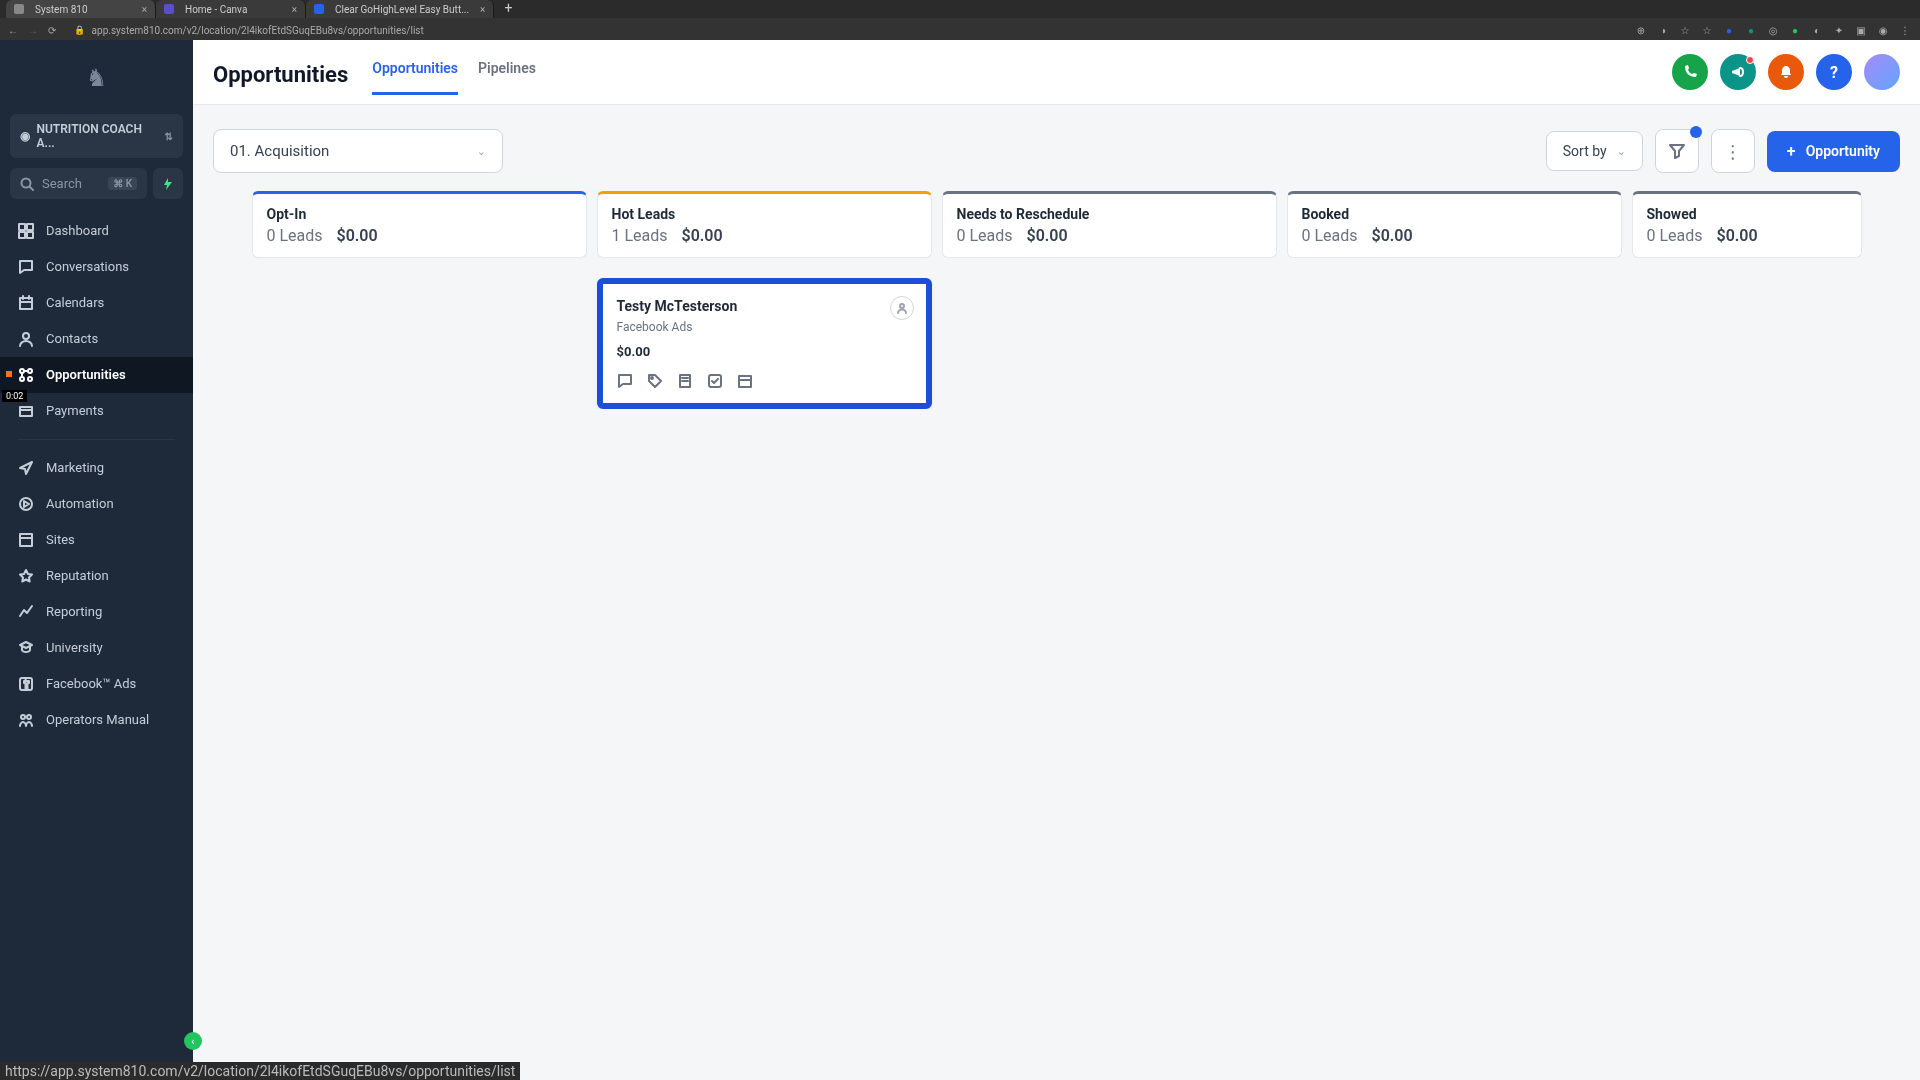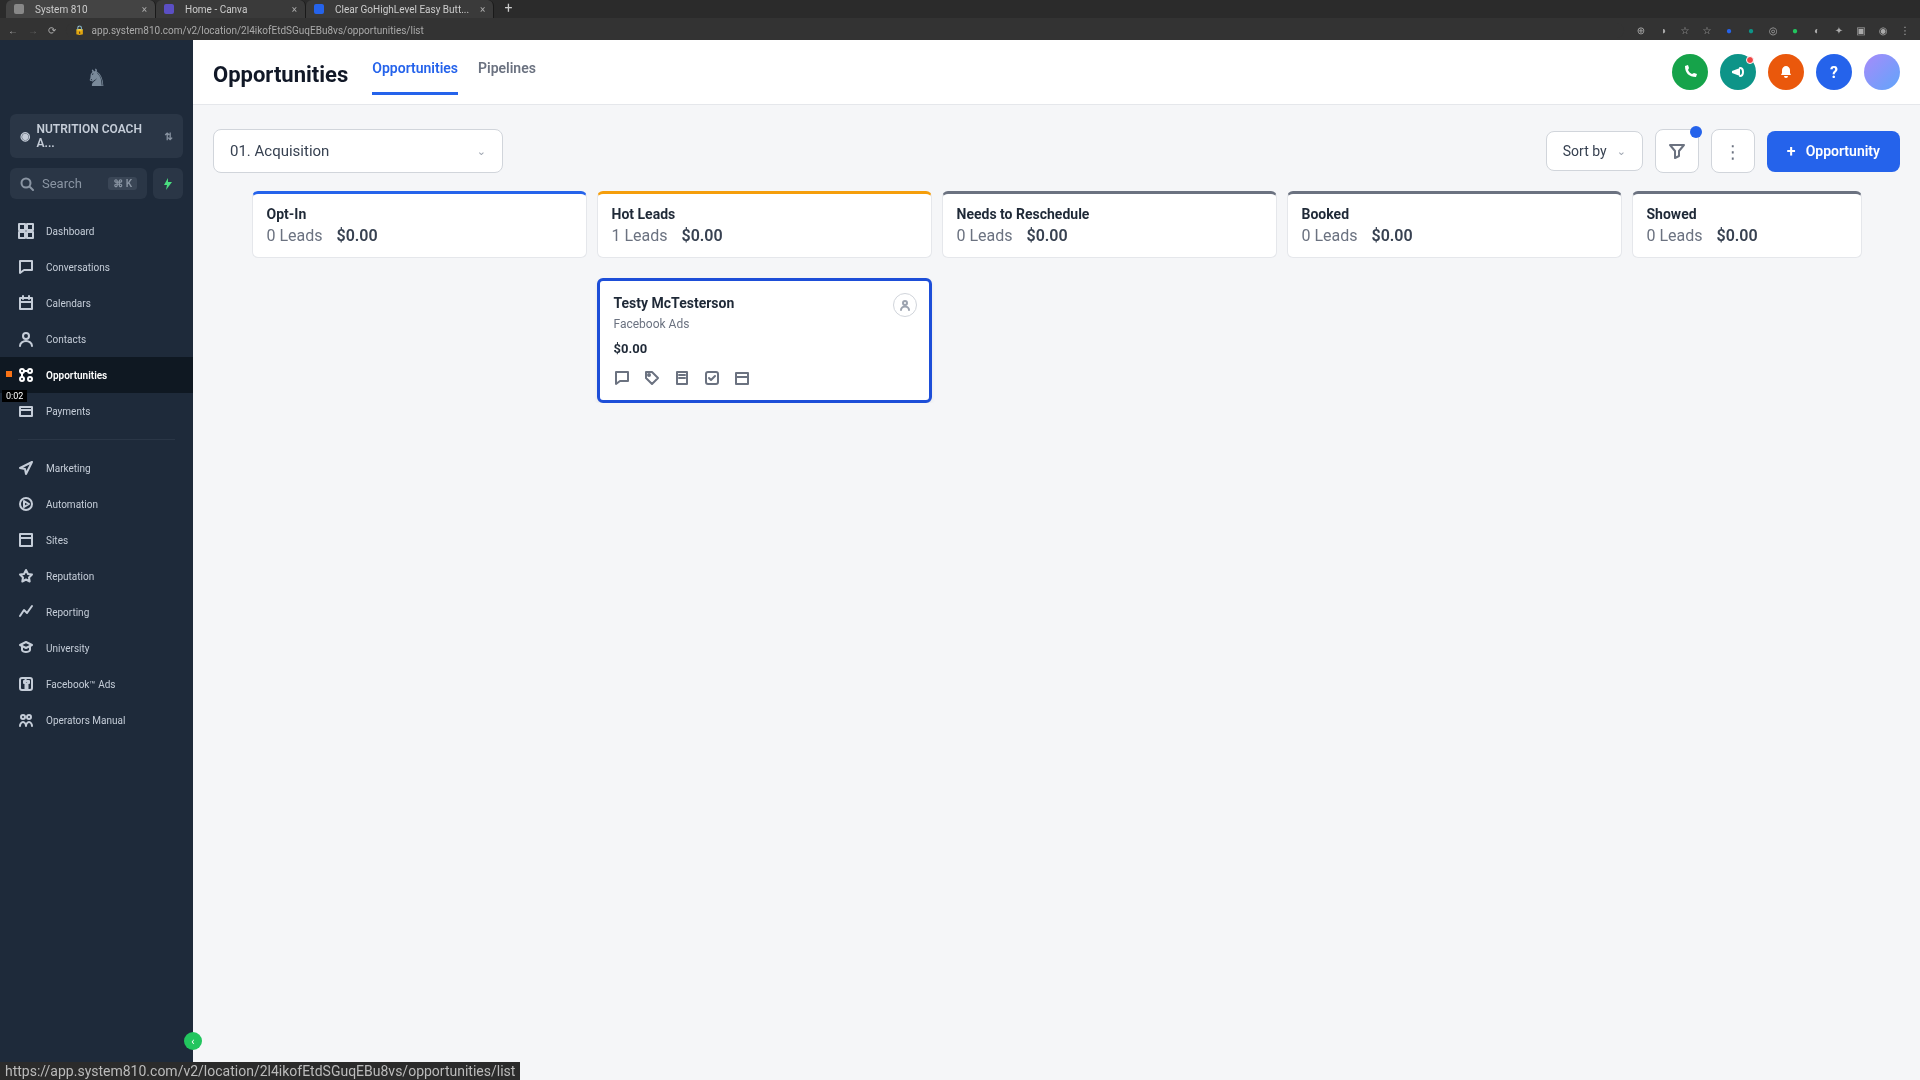--- a/index.html
+++ b/index.html
@@ -32,21 +32,21 @@
 
 .location-selector { margin: 0 10px 10px; background: #2a3646; border-radius: 6px; padding: 8px 10px; display: flex; align-items: center; gap: 6px; font-size: 12px; font-weight: 600; cursor: pointer; position: relative; }
 .location-selector .chevrons { margin-left: auto; font-size: 10px; color: #8a95a3; }
 
 .search-row { display: flex; gap: 6px; margin: 0 10px 14px; }
 .search-box { flex: 1; background: #2a3646; border-radius: 6px; padding: 8px 10px; display: flex; align-items: center; gap: 8px; font-size: 13px; color: #8a95a3; }
 .search-box .kbd { margin-left: auto; background: #3a4656; padding: 1px 5px; border-radius: 3px; font-size: 10px; font-weight: 600; }
 .bolt-btn { width: 30px; background: #2a3646; border-radius: 6px; display: flex; align-items: center; justify-content: center; color: #4ade80; cursor: pointer; }
 
 .nav-items { display: flex; flex-direction: column; }
-.nav-item { display: flex; align-items: center; gap: 12px; padding: 10px 18px; font-size: 10px; cursor: pointer; color: #c5cdd8; position: relative; }
+.nav-item { display: flex; align-items: flex-start; gap: 12px; padding: 10px 18px; font-size: 13px; cursor: pointer; color: #c5cdd8; position: relative; }
 .nav-item.active { background: #0f1822; color: #fff; font-weight: 600; }
 .nav-item.active::before { content: ''; position: absolute; left: 6px; top: 14px; width: 6px; height: 6px; background: #f97316; }
 .nav-item svg, .nav-item .nav-icon { width: 16px; height: 16px; flex-shrink: 0; }
 .nav-divider { height: 1px; background: #2a3646; margin: 10px 18px; }
 
 .sidebar-bottom { margin-top: auto; padding-bottom: 14px; }
 .settings-item { display: flex; align-items: center; gap: 12px; padding: 10px 18px; font-size: 13px; cursor: pointer; }
 
 .collapse-btn { position: absolute; right: -9px; bottom: 30px; width: 18px; height: 18px; background: #22c55e; border-radius: 50%; display: flex; align-items: center; justify-content: center; color: #fff; font-size: 11px; cursor: pointer; }
 
@@ -83,21 +83,21 @@
 .column { min-width: 335px; }
 .column-header { background: #fff; border: 1px solid #e5e7eb; border-top: 3px solid #2563eb; border-radius: 6px; padding: 12px 14px; }
 .column:nth-child(2) .column-header { border-top-color: #f59e0b; }
 .column:nth-child(3) .column-header { border-top-color: #6b7280; }
 .column:nth-child(4) .column-header { border-top-color: #6b7280; }
 .column:nth-child(5) .column-header { border-top-color: #6b7280; }
 .column-title { font-size: 14px; font-weight: 700; color: #1f2937; margin-bottom: 4px; }
 .column-meta { font-size: 16px; color: #6b7280; }
 .column-meta .amount { margin-left: 10px; font-weight: 600; color: #374151; }
 
-.card { background: #fff; border: 3px solid #1d4ed8; border-radius: 6px; padding: 14px; margin-top: 20px; box-shadow: 0 2px 4px rgba(0,0,0,0.06); position: relative; }
+.card { background: #fff; border: 6px solid #1d4ed8; border-radius: 6px; padding: 14px; margin-top: 20px; box-shadow: 0 2px 4px rgba(0,0,0,0.06); position: relative; }
 .card-name { font-size: 14px; font-weight: 700; color: #1f2937; margin-bottom: 6px; }
 .card-source { font-size: 12px; color: #6b7280; margin-bottom: 10px; }
 .card-value { font-size: 13px; font-weight: 700; color: #1f2937; margin-bottom: 14px; }
 .card-icons { display: flex; gap: 14px; color: #6b7280; }
 .card-icons .ci { width: 16px; height: 16px; cursor: pointer; }
 .card-avatar { position: absolute; top: 12px; right: 12px; width: 24px; height: 24px; border-radius: 50%; border: 1px solid #d1d5db; display: flex; align-items: center; justify-content: center; color: #9ca3af; font-size: 11px; }
 
 .timestamp-badge { position: absolute; left: 2px; top: 390px; background: #000; color: #fff; font-size: 9px; padding: 1px 4px; z-index: 10; }
 .status-bar { position: absolute; bottom: 0; left: 0; background: #2b2b2b; color: #bbb; font-size: 14px; padding: 1px 5px; }
 

